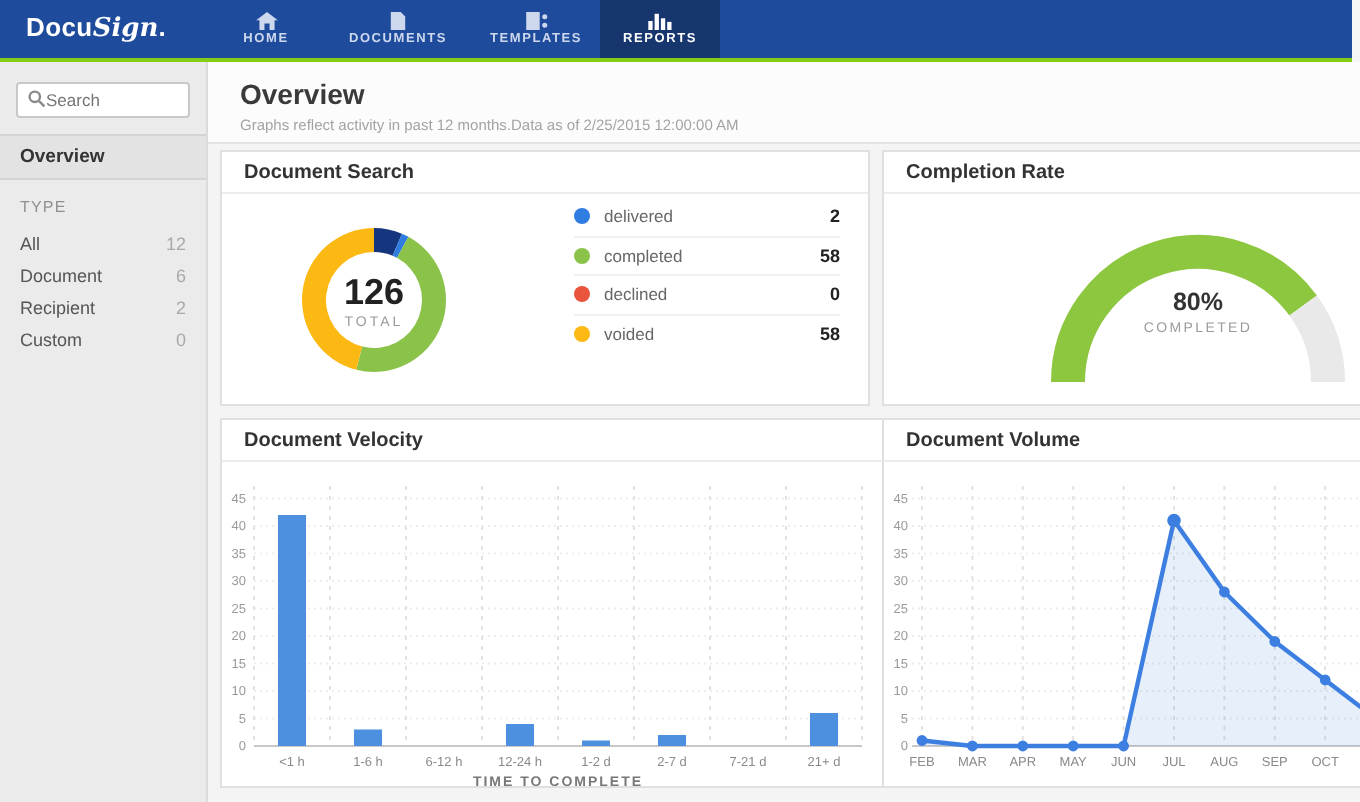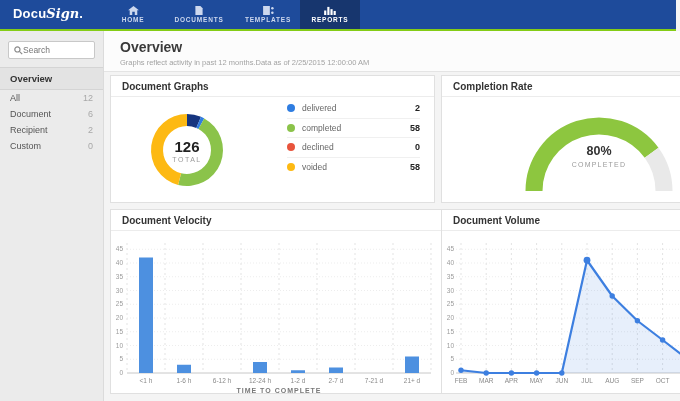--- a/index.html
+++ b/index.html
@@ -46,21 +46,21 @@
   #panel-rate     { left:337px; top:44px;  width:245px; height:128px; }
   #panel-velocity { left:6px;   top:178px; width:377px; height:185px; }
   #panel-volume   { left:337px; top:178px; width:245px; height:185px; }
   .panel-title { height:21px; line-height:21px; padding-left:11px; font-size:10px;
                  font-weight:bold; color:#333; border-bottom:1px solid #ececec; }
 
   
   #donut-svg { position:absolute; left:24px; top:22px; }
   .donut-center { position:absolute; left:24px; top:22px; width:104px; height:104px;
                   display:flex; flex-direction:column; align-items:center; justify-content:center; pointer-events:none; }
-  .donut-total { font-size:15px; font-weight:bold; color:#222; }
+  .donut-total { font-size:18px; font-weight:bold; color:#222; }
   .donut-total-label { font-size:7px; color:#9a9a9a; letter-spacing:1.5px; margin-top:1px; }
   .legend { position:absolute; left:176px; right:14px; top:23px; }
   .legend-row { display:flex; align-items:center; height:19.5px; gap:7px; border-bottom:1px solid #f0f0f0; }
   .legend-row:last-child { border-bottom:none; }
   .legend-dot { width:8px; height:8px; border-radius:50%; flex:none; }
   .legend-label { font-size:8.5px; color:#666; flex:1; }
   .legend-value { font-size:9px; font-weight:bold; color:#222; }
 
   
   #gauge-svg { position:absolute; left:0; top:21px; }
@@ -121,20 +121,21 @@
   <div class="search-box">
     <span>
       <svg width="9" height="9" viewBox="0 0 9 9">
           <circle cx="3.4" cy="3.4" r="2.6" fill="none" stroke="#8a8a8a" stroke-width="1.2"></circle>
           <line x1="5.4" y1="5.4" x2="8.2" y2="8.2" stroke="#8a8a8a" stroke-width="1.2"></line>
         </svg>
     </span>
     <input type="text" placeholder="Search" style="">
   </div>
   <div class="side-overview">Overview</div>
+  <div class="side-type-header">TYPE</div>
   <div id="type-list">
       <div class="side-item">
         <span>All</span>
         <span class="cnt">12</span>
       </div>
       <div class="side-item">
         <span>Document</span>
         <span class="cnt">6</span>
       </div>
       <div class="side-item">
@@ -148,21 +149,21 @@
     </div>
 </div>
 
 <div class="main">
   <div class="main-header">
     <div class="page-title">Overview</div>
     <div class="page-subtitle">Graphs reflect activity in past 12 months.Data as of 2/25/2015 12:00:00 AM</div>
   </div>
 
   <div class="panel" id="panel-status">
-    <div class="panel-title">Document Graphs</div>
+    <div class="panel-title">Document Search</div>
     <svg id="donut-svg" width="104" height="104" viewBox="0 0 104 104">
         <path d="M52 16 A36 36 0 0 1 65.98365266588901 18.826856372665326 L61.32243511059268 29.884570915110217 A24 24 0 0 0 52 28 Z" fill="#16357f"></path>
         <path d="M65.98365266588901 18.826856372665326 A36 36 0 0 1 69.21714323036747 20.384023358671776 L63.47809548691164 30.92268223911452 A24 24 0 0 0 61.32243511059268 29.884570915110217 Z" fill="#2f7de1"></path>
         <path d="M69.21714323036747 20.384023358671776 A36 36 0 0 1 43.116733683149434 86.88678230424681 L46.07782245543296 75.25785486949786 A24 24 0 0 0 63.47809548691164 30.92268223911452 Z" fill="#8bc34a"></path>
         <path d="M43.116733683149434 86.88678230424681 A36 36 0 0 1 51.99999999999999 16 L51.99999999999999 28 A24 24 0 0 0 46.07782245543296 75.25785486949786 Z" fill="#fdb913"></path>
       </svg>
     <div class="donut-center">
       <div class="donut-total">126</div>
       <div class="donut-total-label">TOTAL</div>
     </div>

